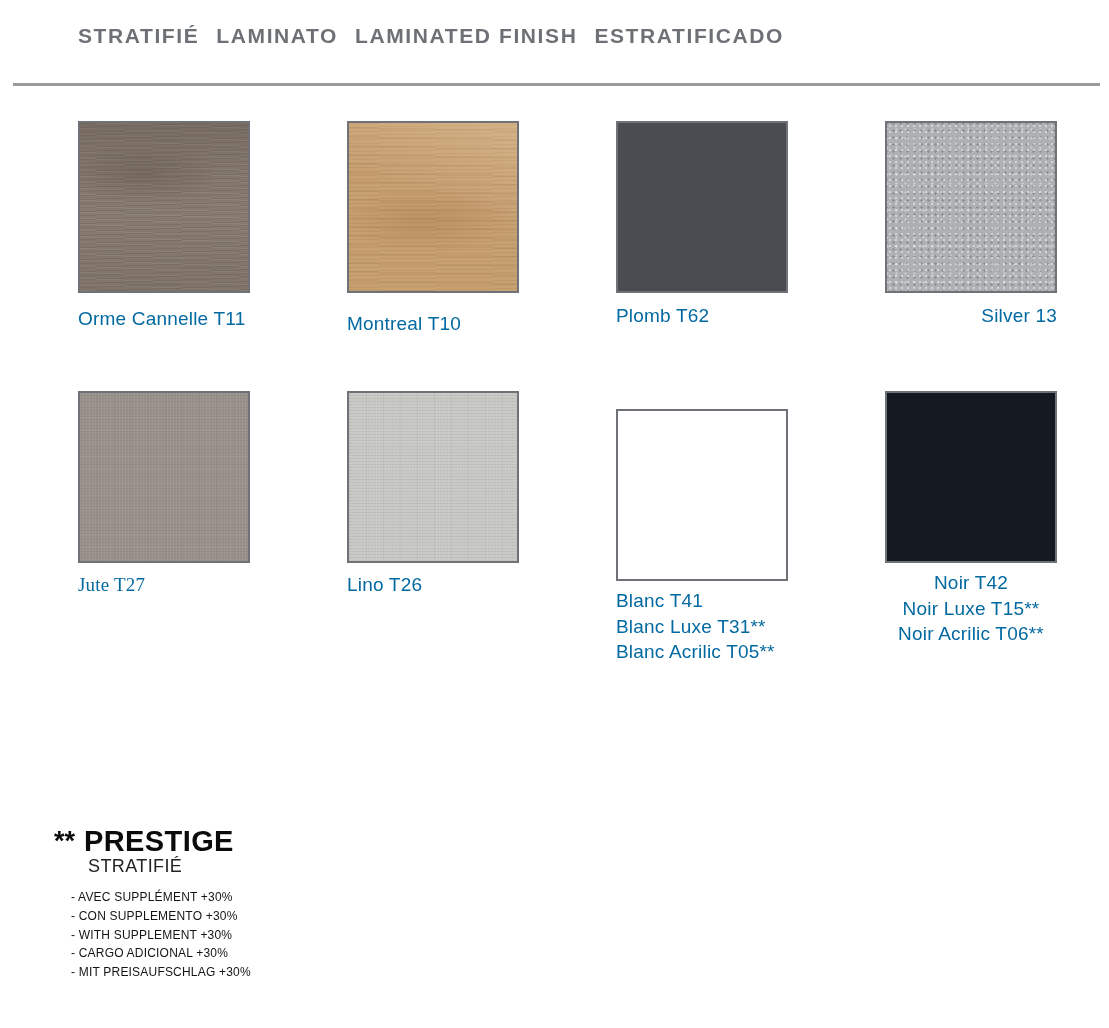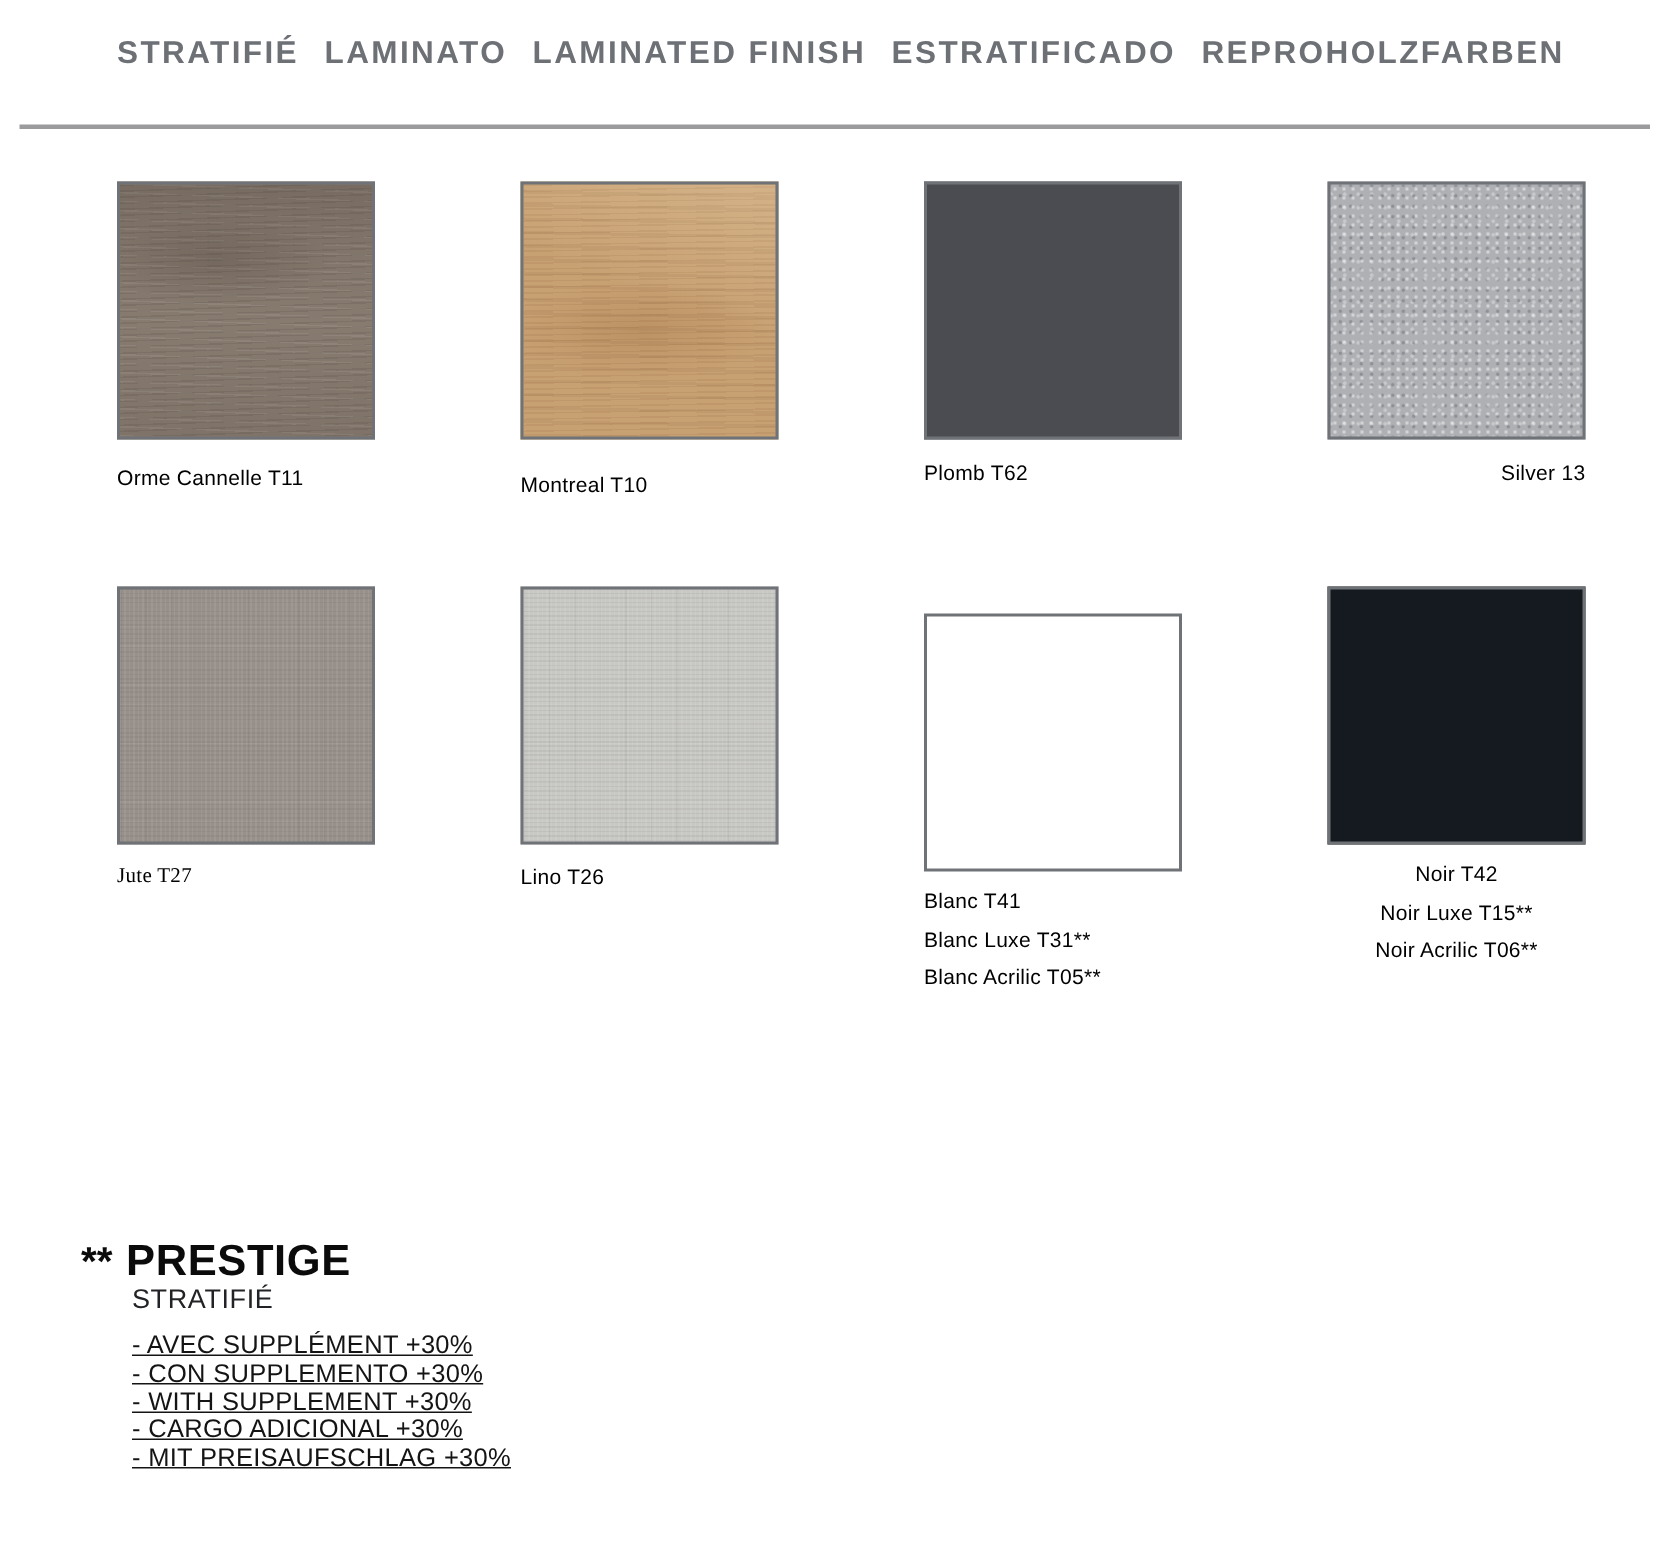--- a/index.html
+++ b/index.html
@@ -27,23 +27,23 @@
   }
 
   
   .cell{position:absolute;width:172px;}
   .swatch{
     width:172px;height:172px;
     box-sizing:border-box;
     border:2px solid #6f7276;
   }
   .label{
-    font-size:14px;
+    font-size:19px;
     line-height:25.5px;
-    color:#000000;
+    color:#0369a1;
     letter-spacing:.2px;
   }
   .label span{display:block;}
 
   
   .tex-wood-elm{
     background-image:
       radial-gradient(ellipse 120px 46px at 38% 30%, rgba(62,50,42,.20), rgba(62,50,42,0) 65%),
       linear-gradient(180deg, rgba(58,47,40,.20) 0%, rgba(58,47,40,.06) 30%, rgba(90,78,66,0) 55%, rgba(58,47,40,.10) 100%),
       repeating-linear-gradient(178deg, rgba(50,40,34,.11) 0 1px, rgba(0,0,0,0) 1px 4px),
@@ -93,35 +93,34 @@
     font-size:27px;font-weight:700;line-height:26px;
   }
   .footnote-title{
     font-size:29px;font-weight:800;letter-spacing:.4px;line-height:26px;
   }
   .footnote-subtitle{
     position:absolute;left:88px;top:856px;
     font-size:18px;color:#222326;letter-spacing:.4px;
   }
   .footnote-list{
-    position:absolute;left:88px;top:888px;
-    font-size:17px;line-height:18.8px;
-    color:#141414;letter-spacing:.2px;text-decoration:underline;
+    position:absolute;left:71px;top:888px;
+    font-size:12px;line-height:18.8px;
+    color:#141414;letter-spacing:.2px;
   }
   .footnote-list div{white-space:nowrap;}
 </style>
 </head>
 <body>
 
 <div class="page-title" style="color: rgb(109, 113, 117);">
   <span>STRATIFIÉ</span>
   <span>LAMINATO</span>
   <span>LAMINATED FINISH</span>
   <span>ESTRATIFICADO</span>
-  <span>REPROHOLZFARBEN</span>
 </div>
 <div class="title-rule"></div>
 
 <div class="cell c0">
   <div class="swatch tex-wood-elm" style="background-color: rgb(135, 123, 112);"></div>
   <div class="label">
     <span>Orme Cannelle T11</span>
     <span></span>
     <span></span>
   </div>

